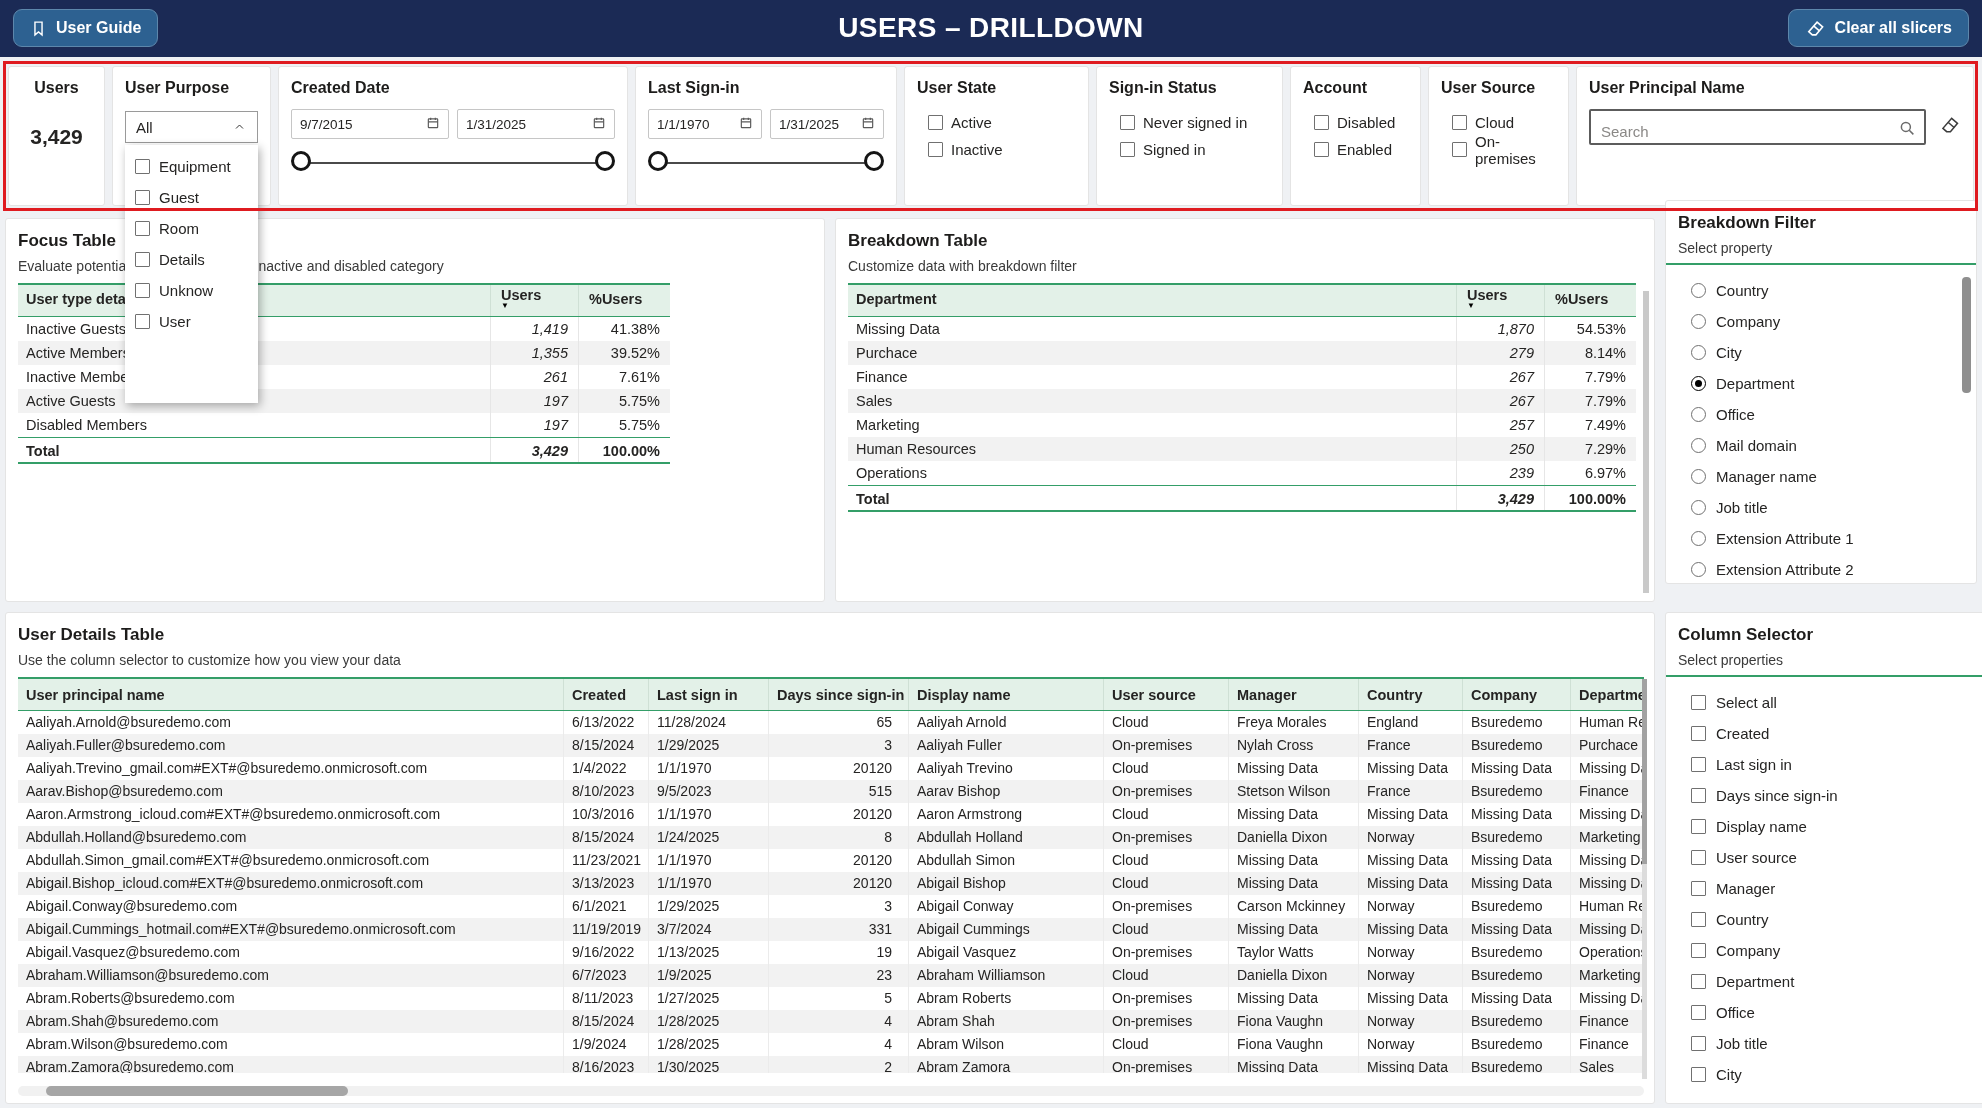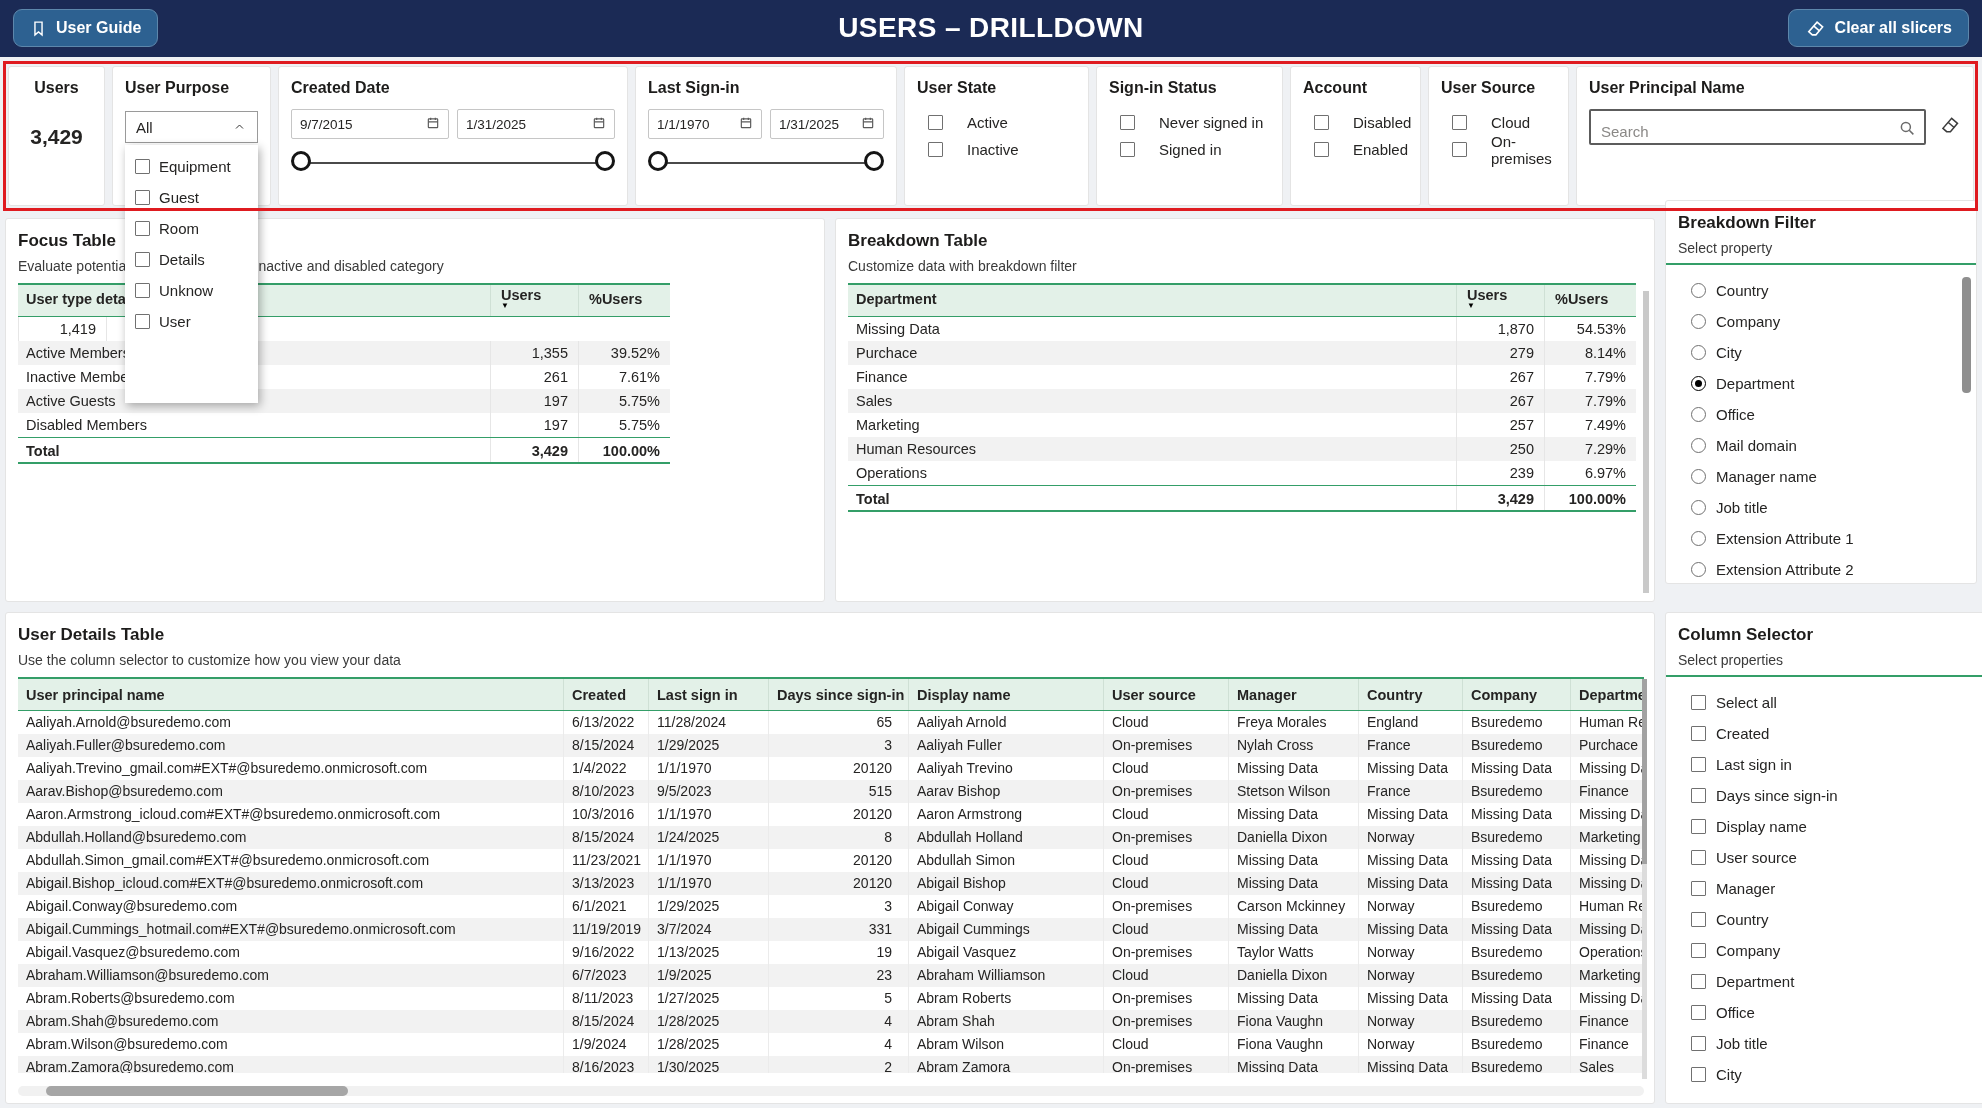--- a/index.html
+++ b/index.html
@@ -45,21 +45,21 @@
   .dd-popup { position:absolute; left:12px; top:78px; width:133px; height:258px; background:#fff;
               box-shadow:2px 3px 9px rgba(0,0,0,.32); z-index:40; padding-top:6px; }
   .dd-popup .opt-item { height:31px; padding-left:10px; gap:9px; }
   
   .opt-item { display:flex; align-items:center; gap:10px; font-size:15px; color:#252423; cursor:pointer; }
   .cbx { width:15px; height:15px; border:1px solid #707070; border-radius:1px; background:#fff; flex:none; }
   .radio { width:15px; height:15px; border:1px solid #707070; border-radius:50%; background:#fff; flex:none; position:relative; }
   .radio.sel { border-color:#000; }
   .radio.sel::after { content:""; position:absolute; inset:3px; border-radius:50%; background:#000; }
   .slicer-opts { margin-top:12px; }
-  .slicer-opts .opt-item { height:27px; gap:24px;padding-left:11px; }
+  .slicer-opts .opt-item { height:27px; gap:8px;padding-left:11px; }
   
   .date-row { display:flex; gap:8px; margin-top:12px; }
   .date-box { flex:1; height:30px; border:1px solid #c6c6c6; border-radius:2px; background:#fff; display:flex;
               align-items:center; justify-content:space-between; padding:12px 8px; font-size:13.5px; cursor:pointer; }
   .slider { position:relative; height:36px; margin-top:6px; }
   .slider-track { position:absolute; left:6px; right:6px; top:17px; height:2px; background:#4a4a4a; }
   .slider-handle { position:absolute; top:6px; width:20px; height:20px; border:3px solid #151515;
                    border-radius:50%; background:#fff; cursor:pointer; }
   .slider-handle.h-left { left:0; } .slider-handle.h-right { right:0; }
   
@@ -85,21 +85,21 @@
   .breakdown-card .gtable { width:788px; }
   .gt-head { display:flex; background:#e3f1e8; border-top:2px solid #349e68; border-bottom:1px solid #349e68;
              font-weight:bold; font-size:14.5px; height:34px; }
   .gc-label { flex:1; padding:6px 8px; }
   .gc-num { width:88px; border-left:1px solid #cfe0d5; padding:3px 0 0 10px; line-height:14px; }
   .gc-pct { width:92px; border-left:1px solid #cfe0d5; padding:6px 0 0 10px; }
   .sort-caret { font-size:8px; line-height:7px; color:#000; }
   .trow { display:flex; height:24px; line-height:24px; font-size:14.5px; }
   .trow.alt { background:#f2f2f2; }
   .tc-label { flex:1; padding:0 8px; white-space:nowrap; overflow:hidden; }
-  .tc-num { width:88px; text-align:right; padding:0 10px; border-left:1px solid #e6e6e6; }
+  .tc-num { width:88px; text-align:right; padding:0 10px; border-left:1px solid #e6e6e6;font-style:italic; }
   .tc-pct { width:92px; text-align:right; padding:0 10px; border-left:1px solid #e6e6e6; }
   .gt-total { display:flex; height:27px; line-height:26px; font-size:14.5px; font-weight:bold;
               border-top:1px solid #349e68; border-bottom:2px solid #349e68; }
   
   .panel-list { margin-top:10px; }
   .panel-list .opt-item { height:31px; padding-left:13px; }
   .v-scroll { position:absolute; width:9px; border-radius:4px; background:#8f8f8f; right:5px; }
   .filter-card .v-scroll { top:76px; height:116px; }
   .colsel-card .v-scroll { top:78px; height:120px; }
   .bd-scroll { position:absolute; right:5px; top:72px; bottom:8px; width:6px; background:#c9c9c9; }
@@ -323,20 +323,21 @@
     <div class="gt-head">
       <div class="gc-label">User type details</div>
       <div class="gc-num">
         <div>Users</div>
         <div class="sort-caret">▼</div>
       </div>
       <div class="gc-pct">%Users</div>
     </div>
     <div>
         <div class="trow">
+          <div class="tc-label">Inactive Guests</div>
           <div class="tc-num">1,419</div>
           <div class="tc-pct">41.38%</div>
         </div>
         <div class="trow alt">
           <div class="tc-label">Active Members</div>
           <div class="tc-num">1,355</div>
           <div class="tc-pct">39.52%</div>
         </div>
         <div class="trow">
           <div class="tc-label">Inactive Members</div>

